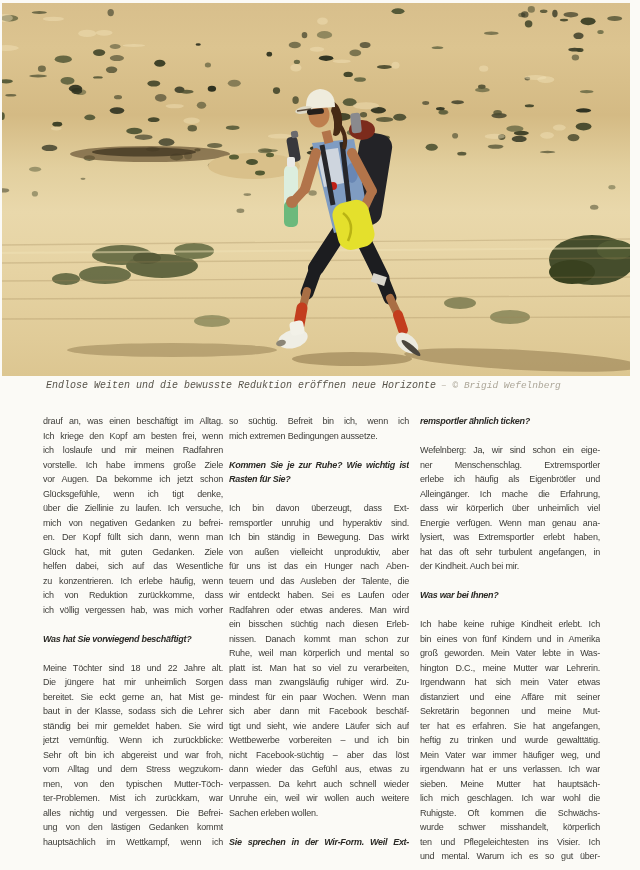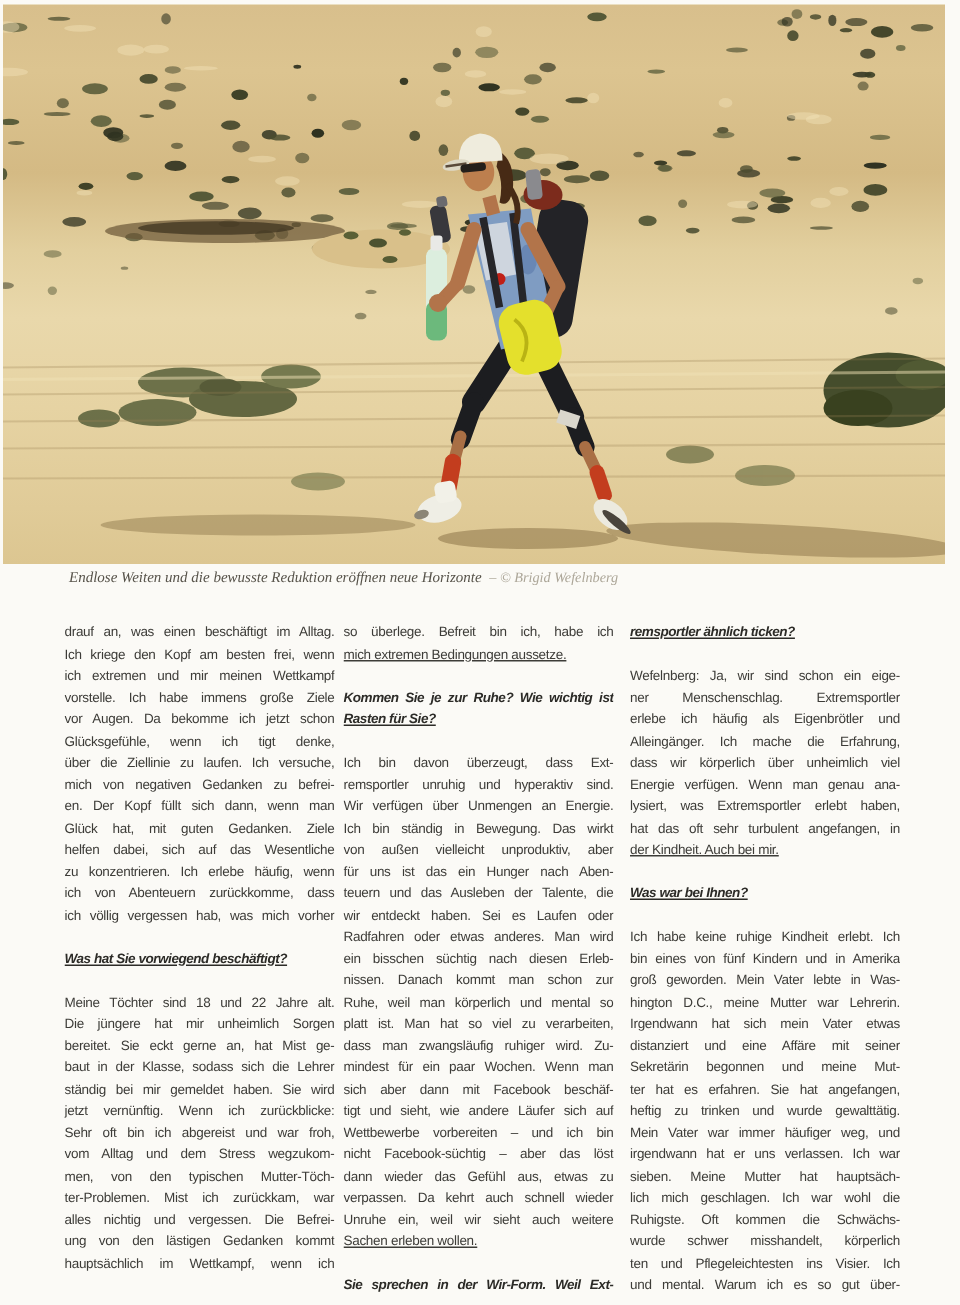--- a/index.html
+++ b/index.html
@@ -10,38 +10,38 @@
   }
   
   .photo{
     position:absolute;left:2px;top:3px;width:628px;height:373px;
     overflow:hidden;background:#dfcb9a;
   }
   .photo svg{display:block;width:100%;height:100%;}
   
   .caption{
     position:absolute;left:46px;top:380px;width:560px;height:14px;
-    font-family:Liberation Serif, serif;
+    font-family:Liberation Mono, monospace;
     font-style:italic;font-size:10px;color:#57534a;white-space:nowrap;
   }
   .caption .credit{color:#aca698;font-size:9.5px;margin-left:5px;}
   
   .columns{position:absolute;top:414px;left:0;width:600px;height:456px;}
   .col{position:absolute;top:0;width:180px;color:#3d3c38;}
   .col.c1{left:43px;}
   .col.c2{left:229px;}
   .col.c3{left:420px;}
   .block{margin:0 0 14.5px 0;}
   .block:last-child{margin-bottom:5px;}
   .line{
     height:14.5px;line-height:14.5px;overflow:hidden;
     font-size:9px;letter-spacing:-0.2px;
     text-align:justify;text-align-last:justify;
   }
-  .line.end{text-align-last:left;text-decoration:underline;}
+  .line.end{text-align-last:left;}
   .block.h .line{
     font-weight:bold;font-style:italic;color:#2c2b27;letter-spacing:-0.3px;
   }
 </style>
 </head>
 <body>
 
 <div class="photo">
   <svg viewBox="0 0 628 373" preserveAspectRatio="none">
     <defs>
@@ -337,31 +337,31 @@
 
 <div class="caption">
   <span>Endlose Weiten und die bewusste Reduktion eröffnen neue Horizonte</span><span class="credit">– © Brigid Wefelnberg</span>
 </div>
 
 <div class="columns">
     <div class="col c1">
       <div class="block p">
         <div class="line">drauf an, was einen beschäftigt im Alltag.</div>
         <div class="line">Ich kriege den Kopf am besten frei, wenn</div>
-        <div class="line">ich extremen und mir meinen Wettkampf</div>
+        <div class="line">ich loslaufe und mir meinen Radfahren</div>
         <div class="line">vorstelle. Ich habe immens große Ziele</div>
         <div class="line">vor Augen. Da bekomme ich jetzt schon</div>
         <div class="line">Glücksgefühle, wenn ich tigt denke,</div>
         <div class="line">über die Ziellinie zu laufen. Ich versuche,</div>
         <div class="line">mich von negativen Gedanken zu befrei-</div>
         <div class="line">en. Der Kopf füllt sich dann, wenn man</div>
         <div class="line">Glück hat, mit guten Gedanken. Ziele</div>
         <div class="line">helfen dabei, sich auf das Wesentliche</div>
         <div class="line">zu konzentrieren. Ich erlebe häufig, wenn</div>
-        <div class="line">ich von Abenteuern zurückkomme, dass</div>
+        <div class="line">ich von Reduktion zurückkomme, dass</div>
         <div class="line">ich völlig vergessen hab, was mich vorher</div>
       </div>
       <div class="block h">
         <div class="line end">Was hat Sie vorwiegend beschäftigt?</div>
       </div>
       <div class="block p">
         <div class="line">Meine Töchter sind 18 und 22 Jahre alt.</div>
         <div class="line">Die jüngere hat mir unheimlich Sorgen</div>
         <div class="line">bereitet. Sie eckt gerne an, hat Mist ge-</div>
         <div class="line">baut in der Klasse, sodass sich die Lehrer</div>
@@ -371,50 +371,49 @@
         <div class="line">vom Alltag und dem Stress wegzukom-</div>
         <div class="line">men, von den typischen Mutter-Töch-</div>
         <div class="line">ter-Problemen. Mist ich zurückkam, war</div>
         <div class="line">alles nichtig und vergessen. Die Befrei-</div>
         <div class="line">ung von den lästigen Gedanken kommt</div>
         <div class="line">hauptsächlich im Wettkampf, wenn ich</div>
       </div>
     </div>
     <div class="col c2">
       <div class="block p">
-        <div class="line">so überlege. Befreit bin ich, habe ich</div>
+        <div class="line">so süchtig. Befreit bin ich, wenn ich</div>
         <div class="line end">mich extremen Bedingungen aussetze.</div>
       </div>
       <div class="block h">
         <div class="line">Kommen Sie je zur Ruhe? Wie wichtig ist</div>
         <div class="line end">Rasten für Sie?</div>
       </div>
       <div class="block p">
         <div class="line">Ich bin davon überzeugt, dass Ext-</div>
         <div class="line">remsportler unruhig und hyperaktiv sind.</div>
-        <div class="line">Wir verfügen über Unmengen an Energie.</div>
         <div class="line">Ich bin ständig in Bewegung. Das wirkt</div>
         <div class="line">von außen vielleicht unproduktiv, aber</div>
         <div class="line">für uns ist das ein Hunger nach Aben-</div>
         <div class="line">teuern und das Ausleben der Talente, die</div>
         <div class="line">wir entdeckt haben. Sei es Laufen oder</div>
         <div class="line">Radfahren oder etwas anderes. Man wird</div>
         <div class="line">ein bisschen süchtig nach diesen Erleb-</div>
         <div class="line">nissen. Danach kommt man schon zur</div>
         <div class="line">Ruhe, weil man körperlich und mental so</div>
         <div class="line">platt ist. Man hat so viel zu verarbeiten,</div>
         <div class="line">dass man zwangsläufig ruhiger wird. Zu-</div>
         <div class="line">mindest für ein paar Wochen. Wenn man</div>
         <div class="line">sich aber dann mit Facebook beschäf-</div>
         <div class="line">tigt und sieht, wie andere Läufer sich auf</div>
         <div class="line">Wettbewerbe vorbereiten – und ich bin</div>
         <div class="line">nicht Facebook-süchtig – aber das löst</div>
         <div class="line">dann wieder das Gefühl aus, etwas zu</div>
         <div class="line">verpassen. Da kehrt auch schnell wieder</div>
-        <div class="line">Unruhe ein, weil wir sieht auch weitere</div>
+        <div class="line">Unruhe ein, weil wir wollen auch weitere</div>
         <div class="line end">Sachen erleben wollen.</div>
       </div>
       <div class="block h">
         <div class="line">Sie sprechen in der Wir-Form. Weil Ext-</div>
       </div>
     </div>
     <div class="col c3">
       <div class="block h">
         <div class="line end">remsportler ähnlich ticken?</div>
       </div>

